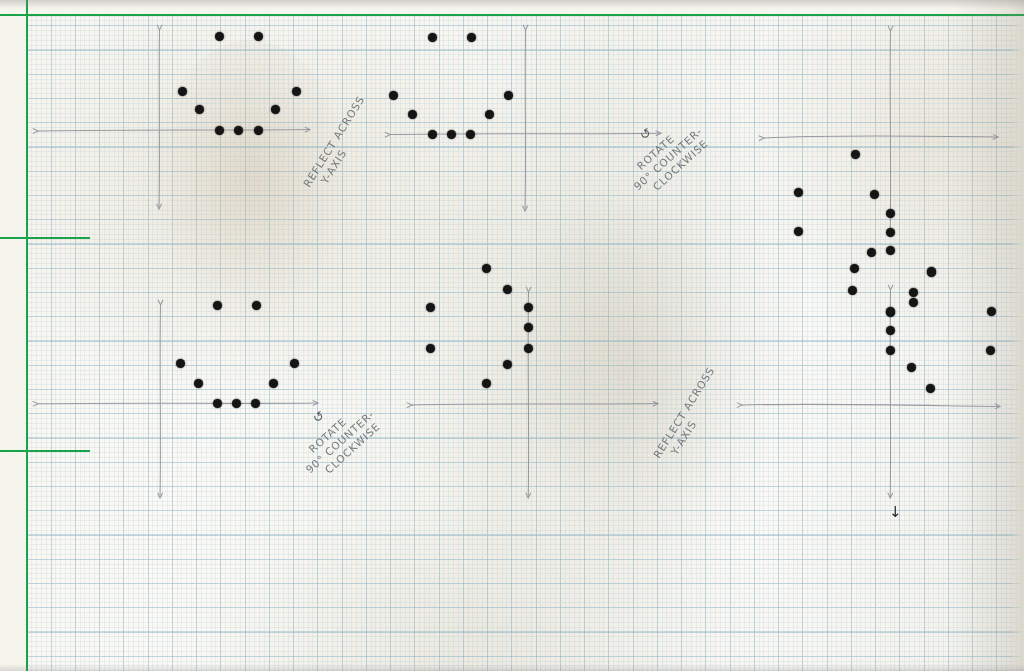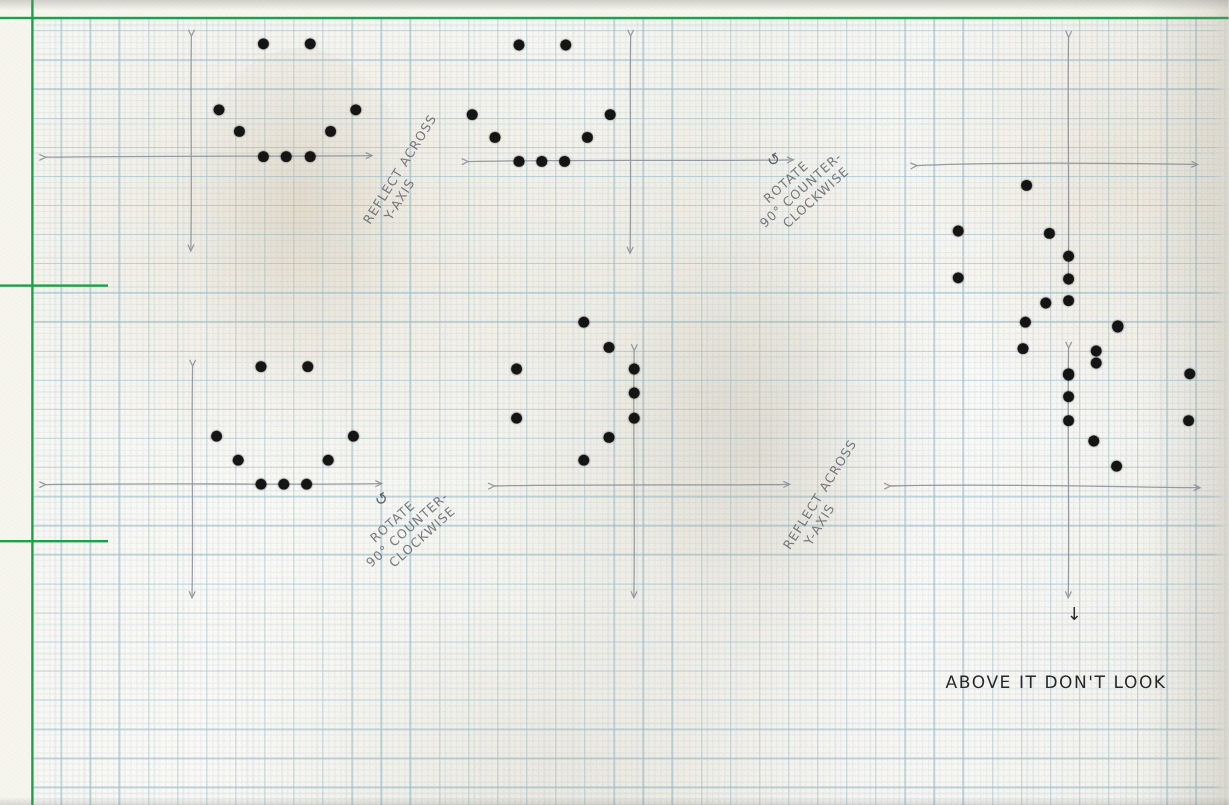--- a/index.html
+++ b/index.html
@@ -242,21 +242,20 @@
   <div class="hand" style="left:313px;top:410px;font-size:13px;transform:rotate(-30deg);">↺</div>
 
   <div class="hand rot-label" style="left:672px;top:443px;transform:rotate(-58deg);">
     <div>REFLECT ACROSS</div>
     <div style="margin-left:12px;margin-top:2px;">Y-AXIS</div>
   </div>
 
   <div class="hand" style="left:889px;top:505px;font-size:15px;color:#2b2d31;">↓</div>
 
   <div class="note" style="left:786px;top:521px;">
-    <div style="margin-left:2px;">ABOVE IT DON'T LOOK</div>
     
     
     
     
   </div>
 
   <div class="noise"></div>
 </div>
 
 </body></html>

